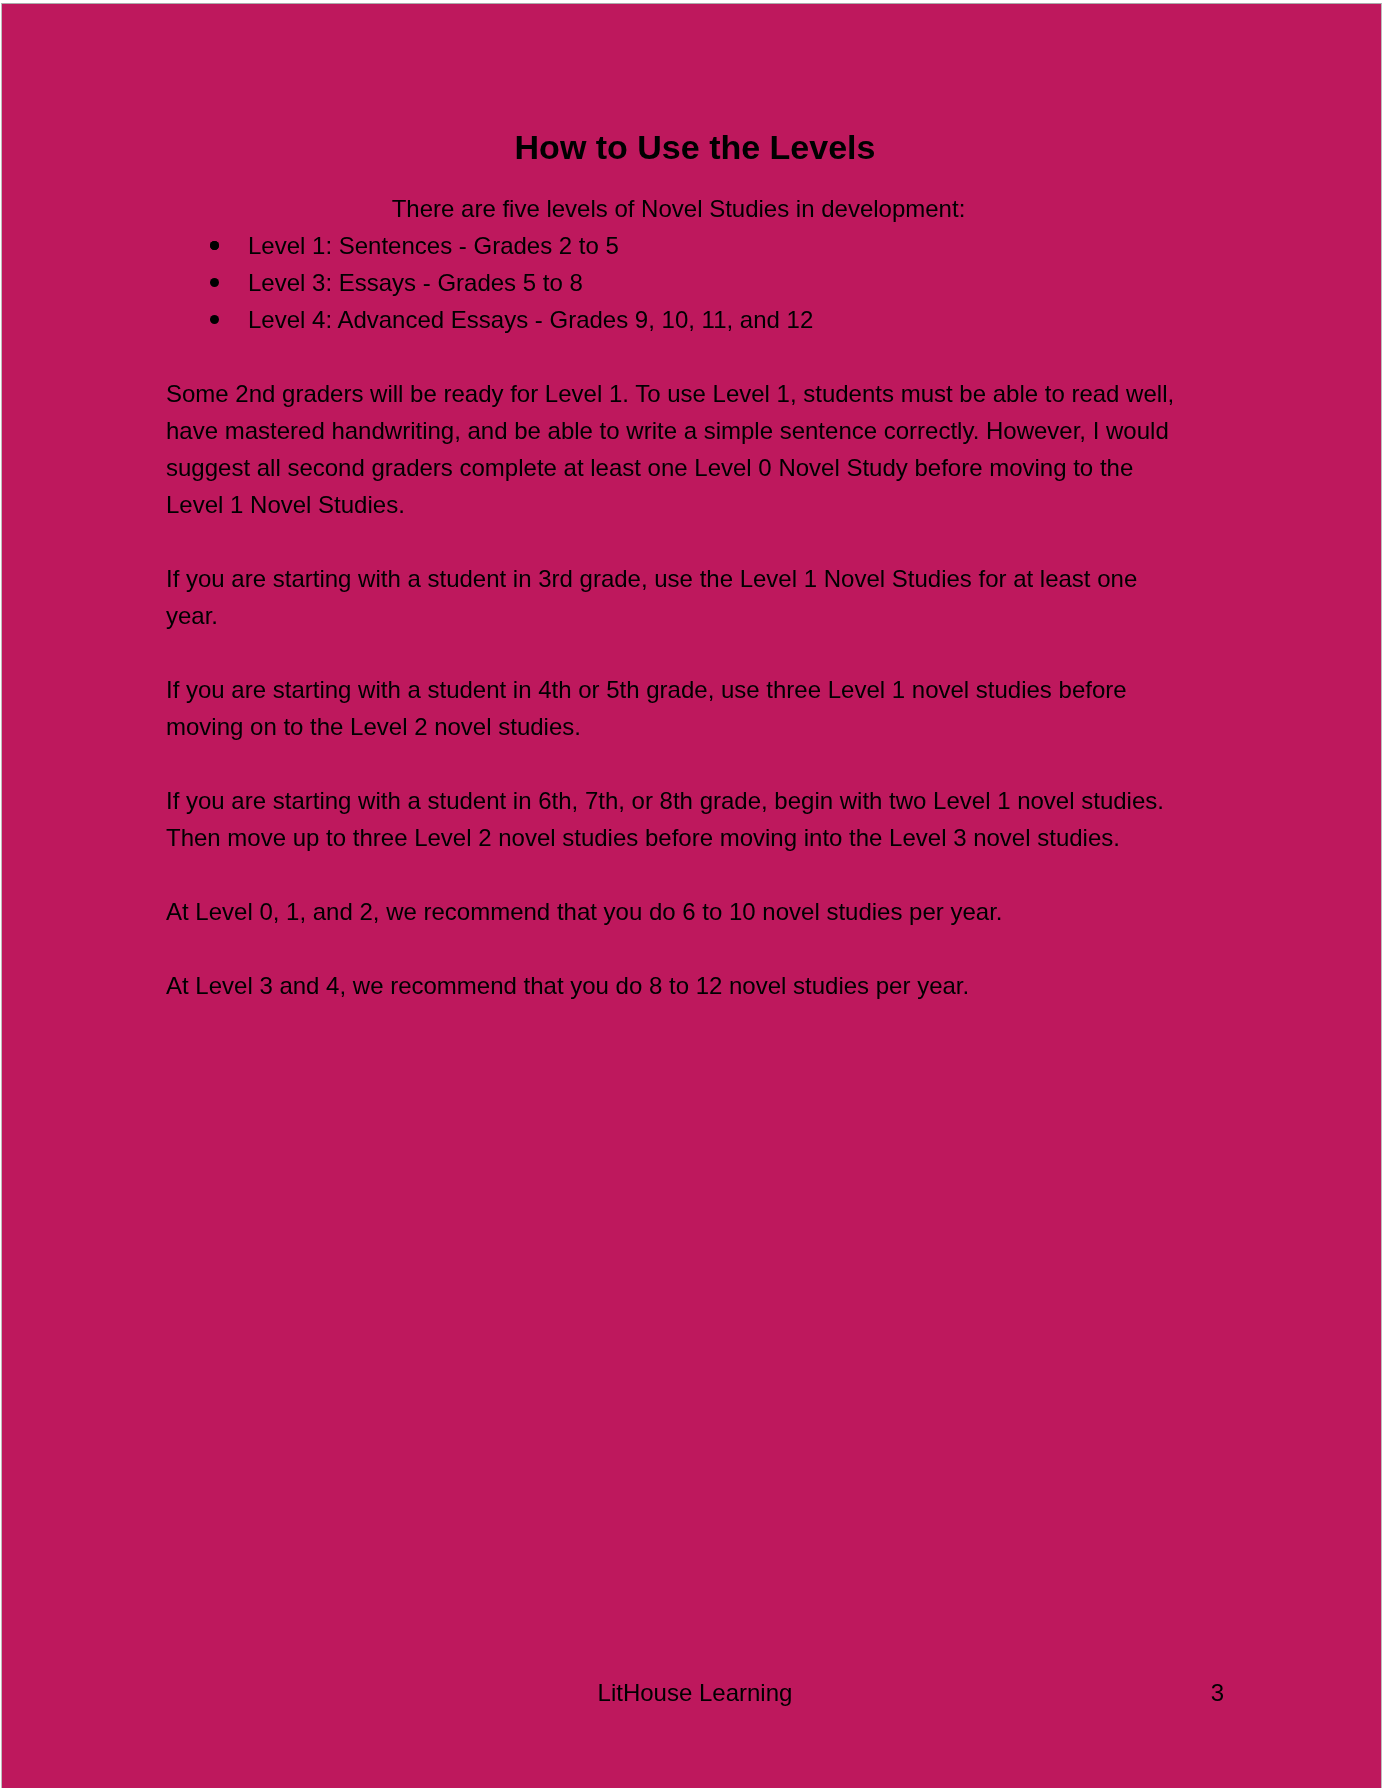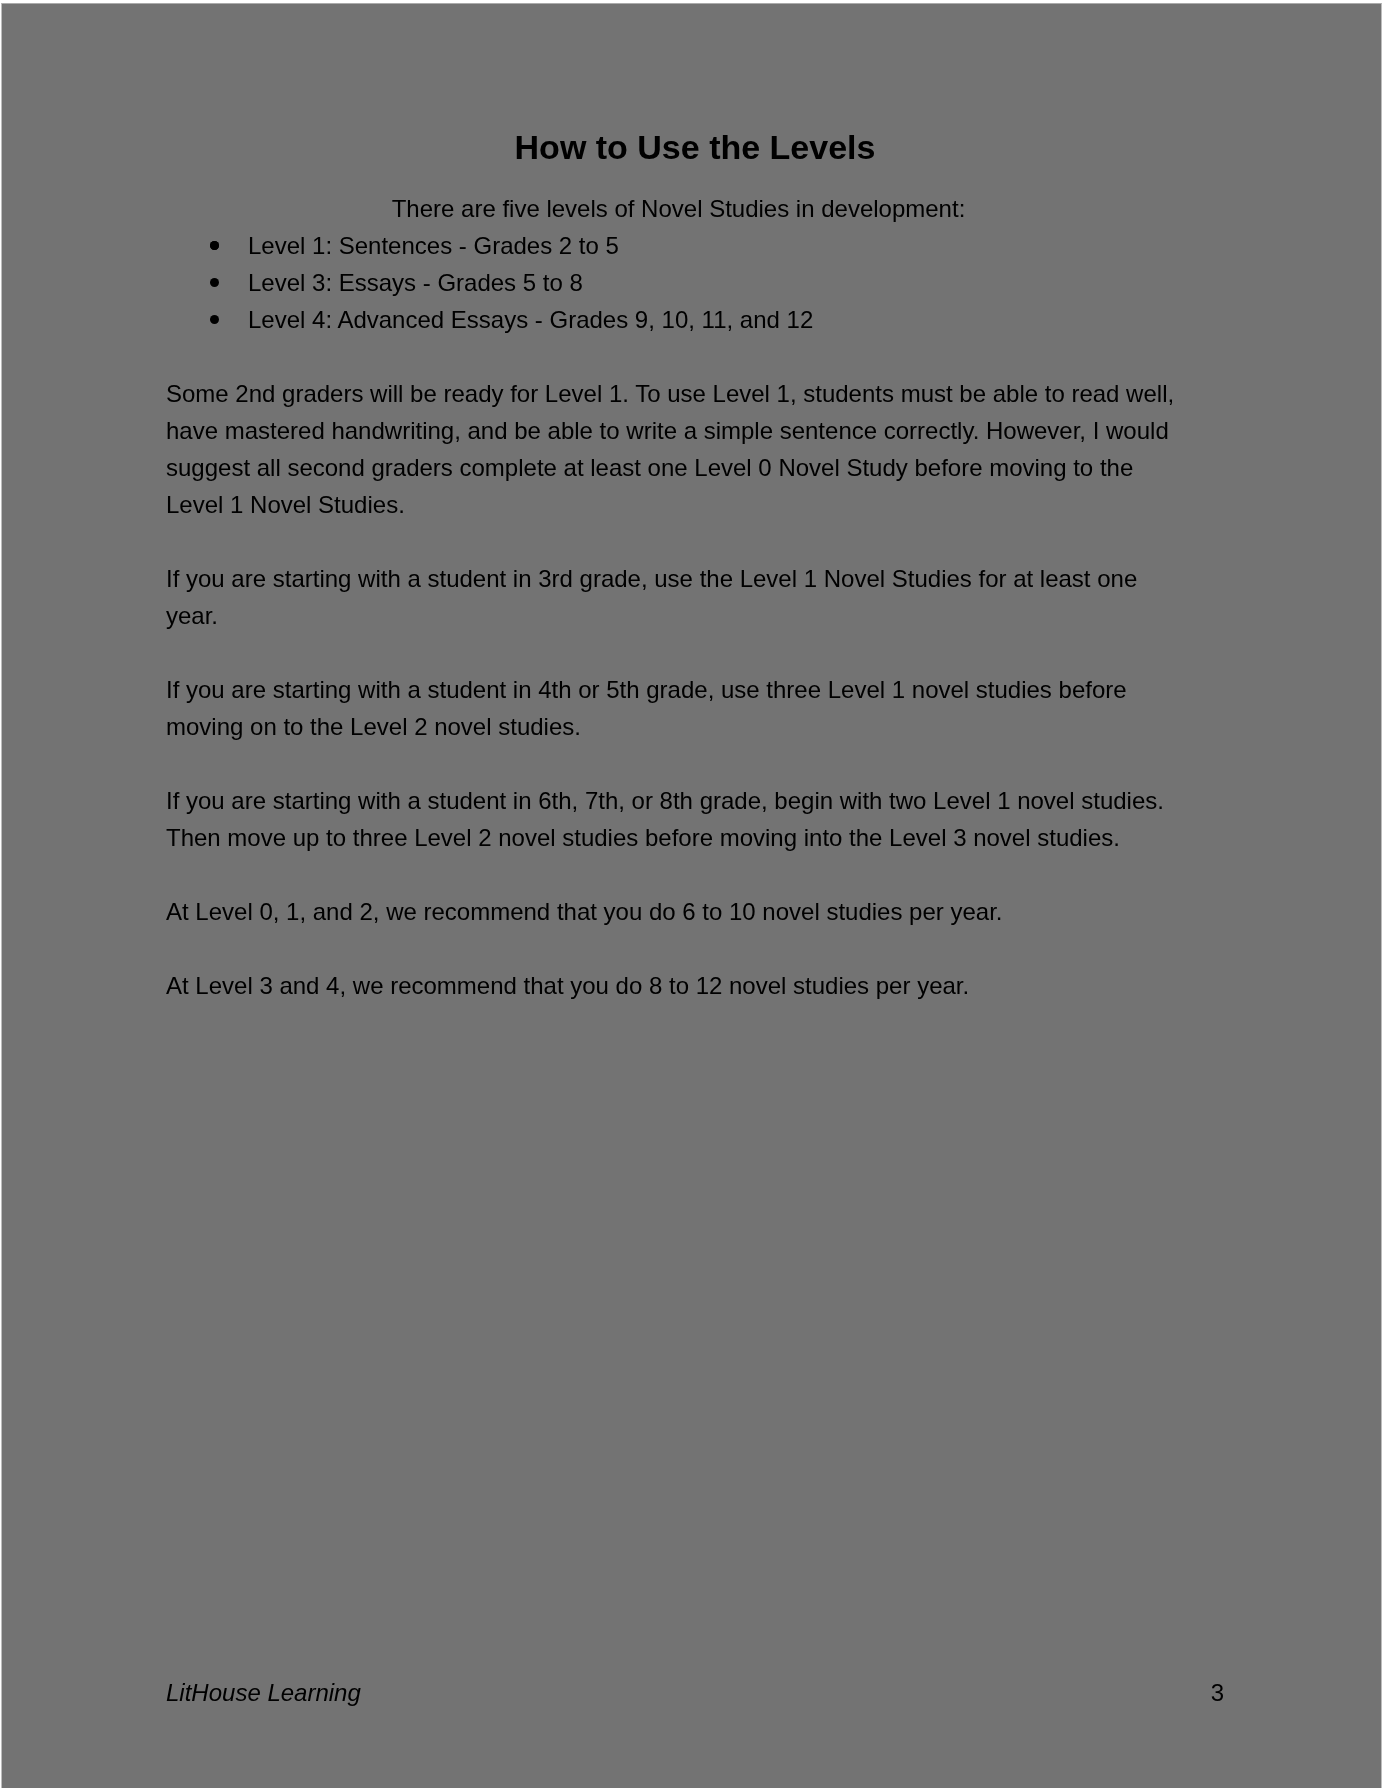--- a/index.html
+++ b/index.html
@@ -9,21 +9,21 @@
     width: 1386px;
     height: 1788px;
     overflow: hidden;
   }
   .sheet {
     position: absolute;
     top: 3px;
     left: 1px;
     width: 1381px;
     height: 1785px;
-    background: #737373;
+    background: #be185d;
     border-top: 1px solid #ababab;
     border-left: 1px solid #bdbdbd;
     border-right: 1px solid #bdbdbd;
     box-sizing: border-box;
     font-family: "Liberation Sans", "DejaVu Sans", sans-serif;
     color: #000000;
   }
   .content {
     margin-left: 164px;
     width: 1058px;
@@ -72,21 +72,21 @@
   .footer {
     position: absolute;
     top: 1670px;
     left: 164px;
     width: 1058px;
     font-size: 24px;
     line-height: 37px;
   }
   .footer-brand {
     display: block;
-    font-style: italic;
+    text-align: center;
   }
   .page-num {
     position: absolute;
     right: 0;
     top: 0;
   }
 </style>
 </head>
 <body>
 

